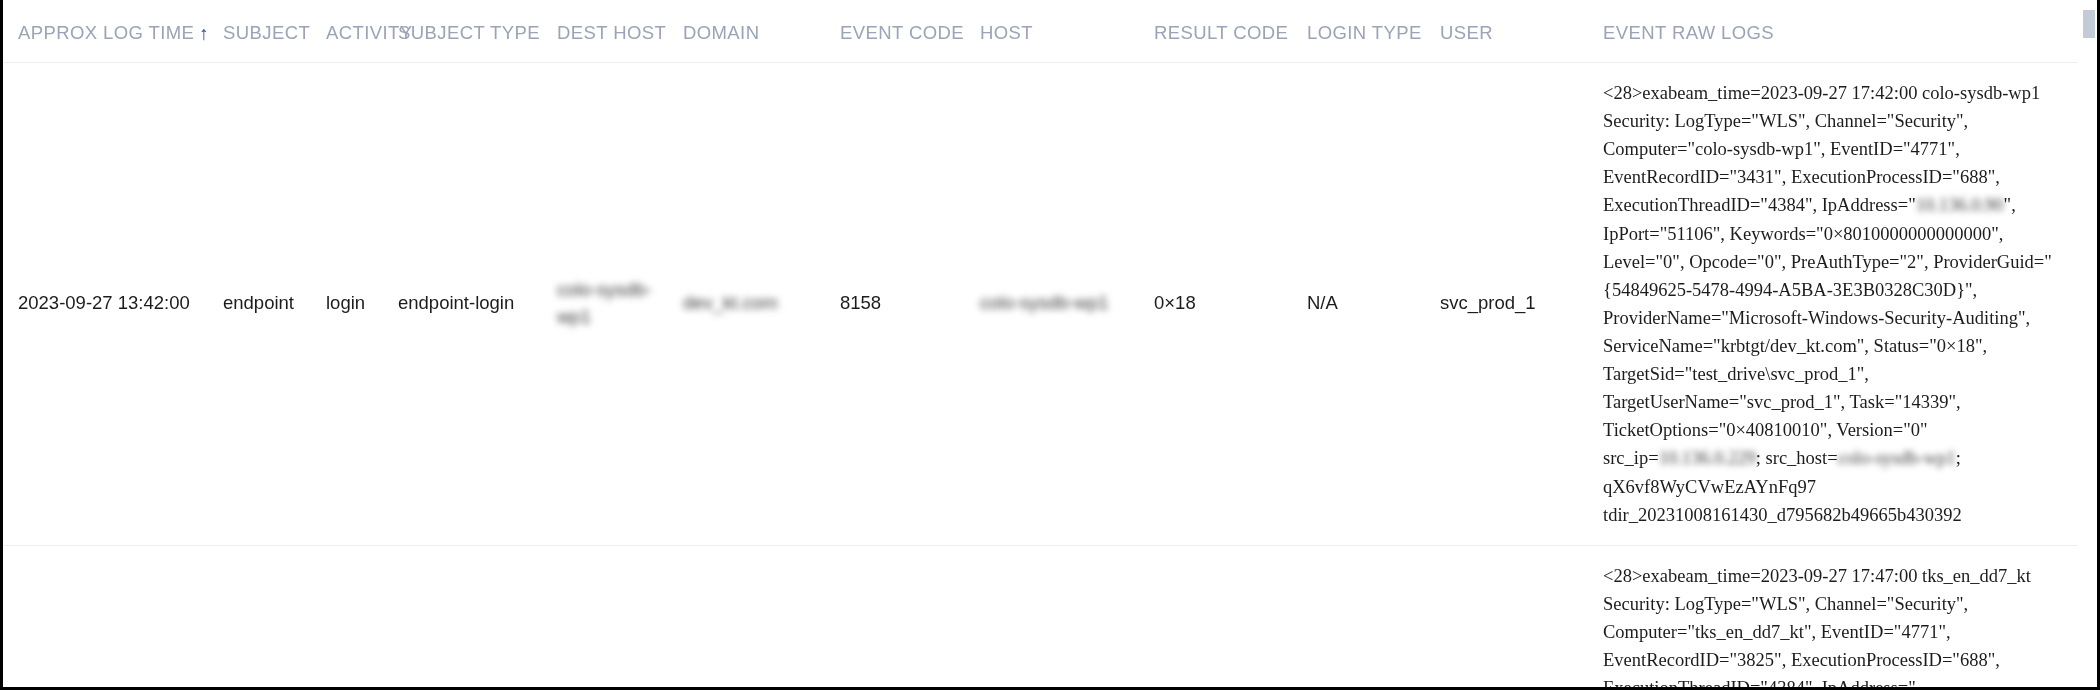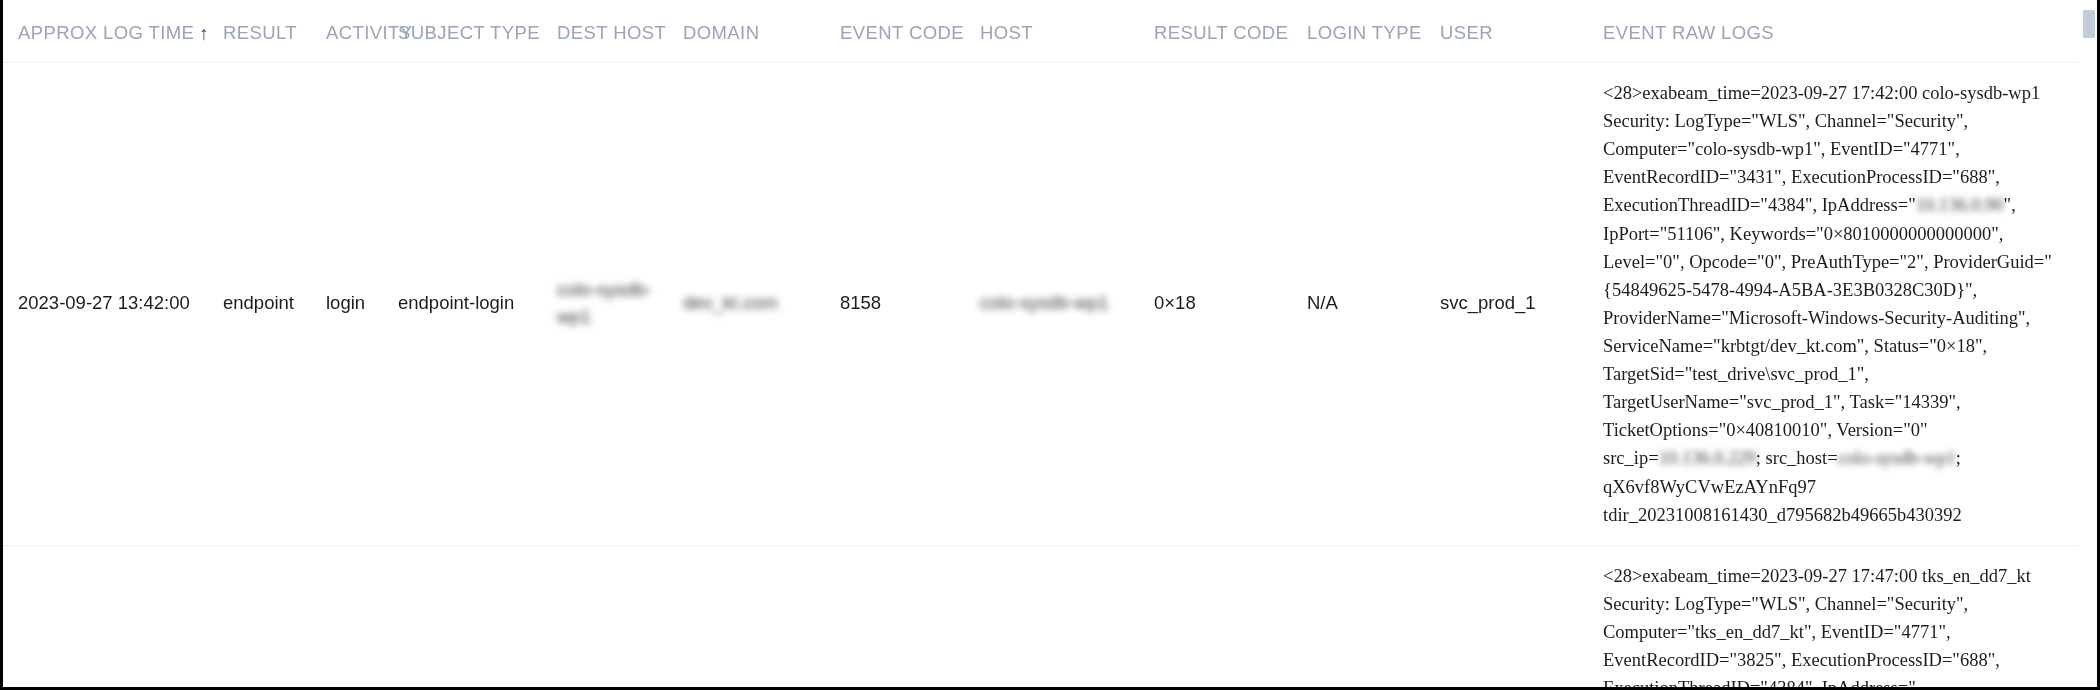--- a/index.html
+++ b/index.html
@@ -149,21 +149,21 @@
 <div class="table-frame">
 
   <table class="log-table">
     <thead>
       <tr>
           <th class="c-time"><span class="th-inner">
               <span>APPROX LOG TIME</span>
               <span class="sort-arrow">↑</span>
             </span></th>
           <th class="c-subject"><span class="th-inner">
-              <span>RESULT</span>
+              <span>SUBJECT</span>
             </span></th>
           <th class="c-activity"><span class="th-inner">
               <span>ACTIVITY</span>
             </span></th>
           <th class="c-acttype"><span class="th-inner">
               <span>SUBJECT TYPE</span>
             </span></th>
           <th class="c-desthost"><span class="th-inner">
               <span>DEST HOST</span>
             </span></th>

